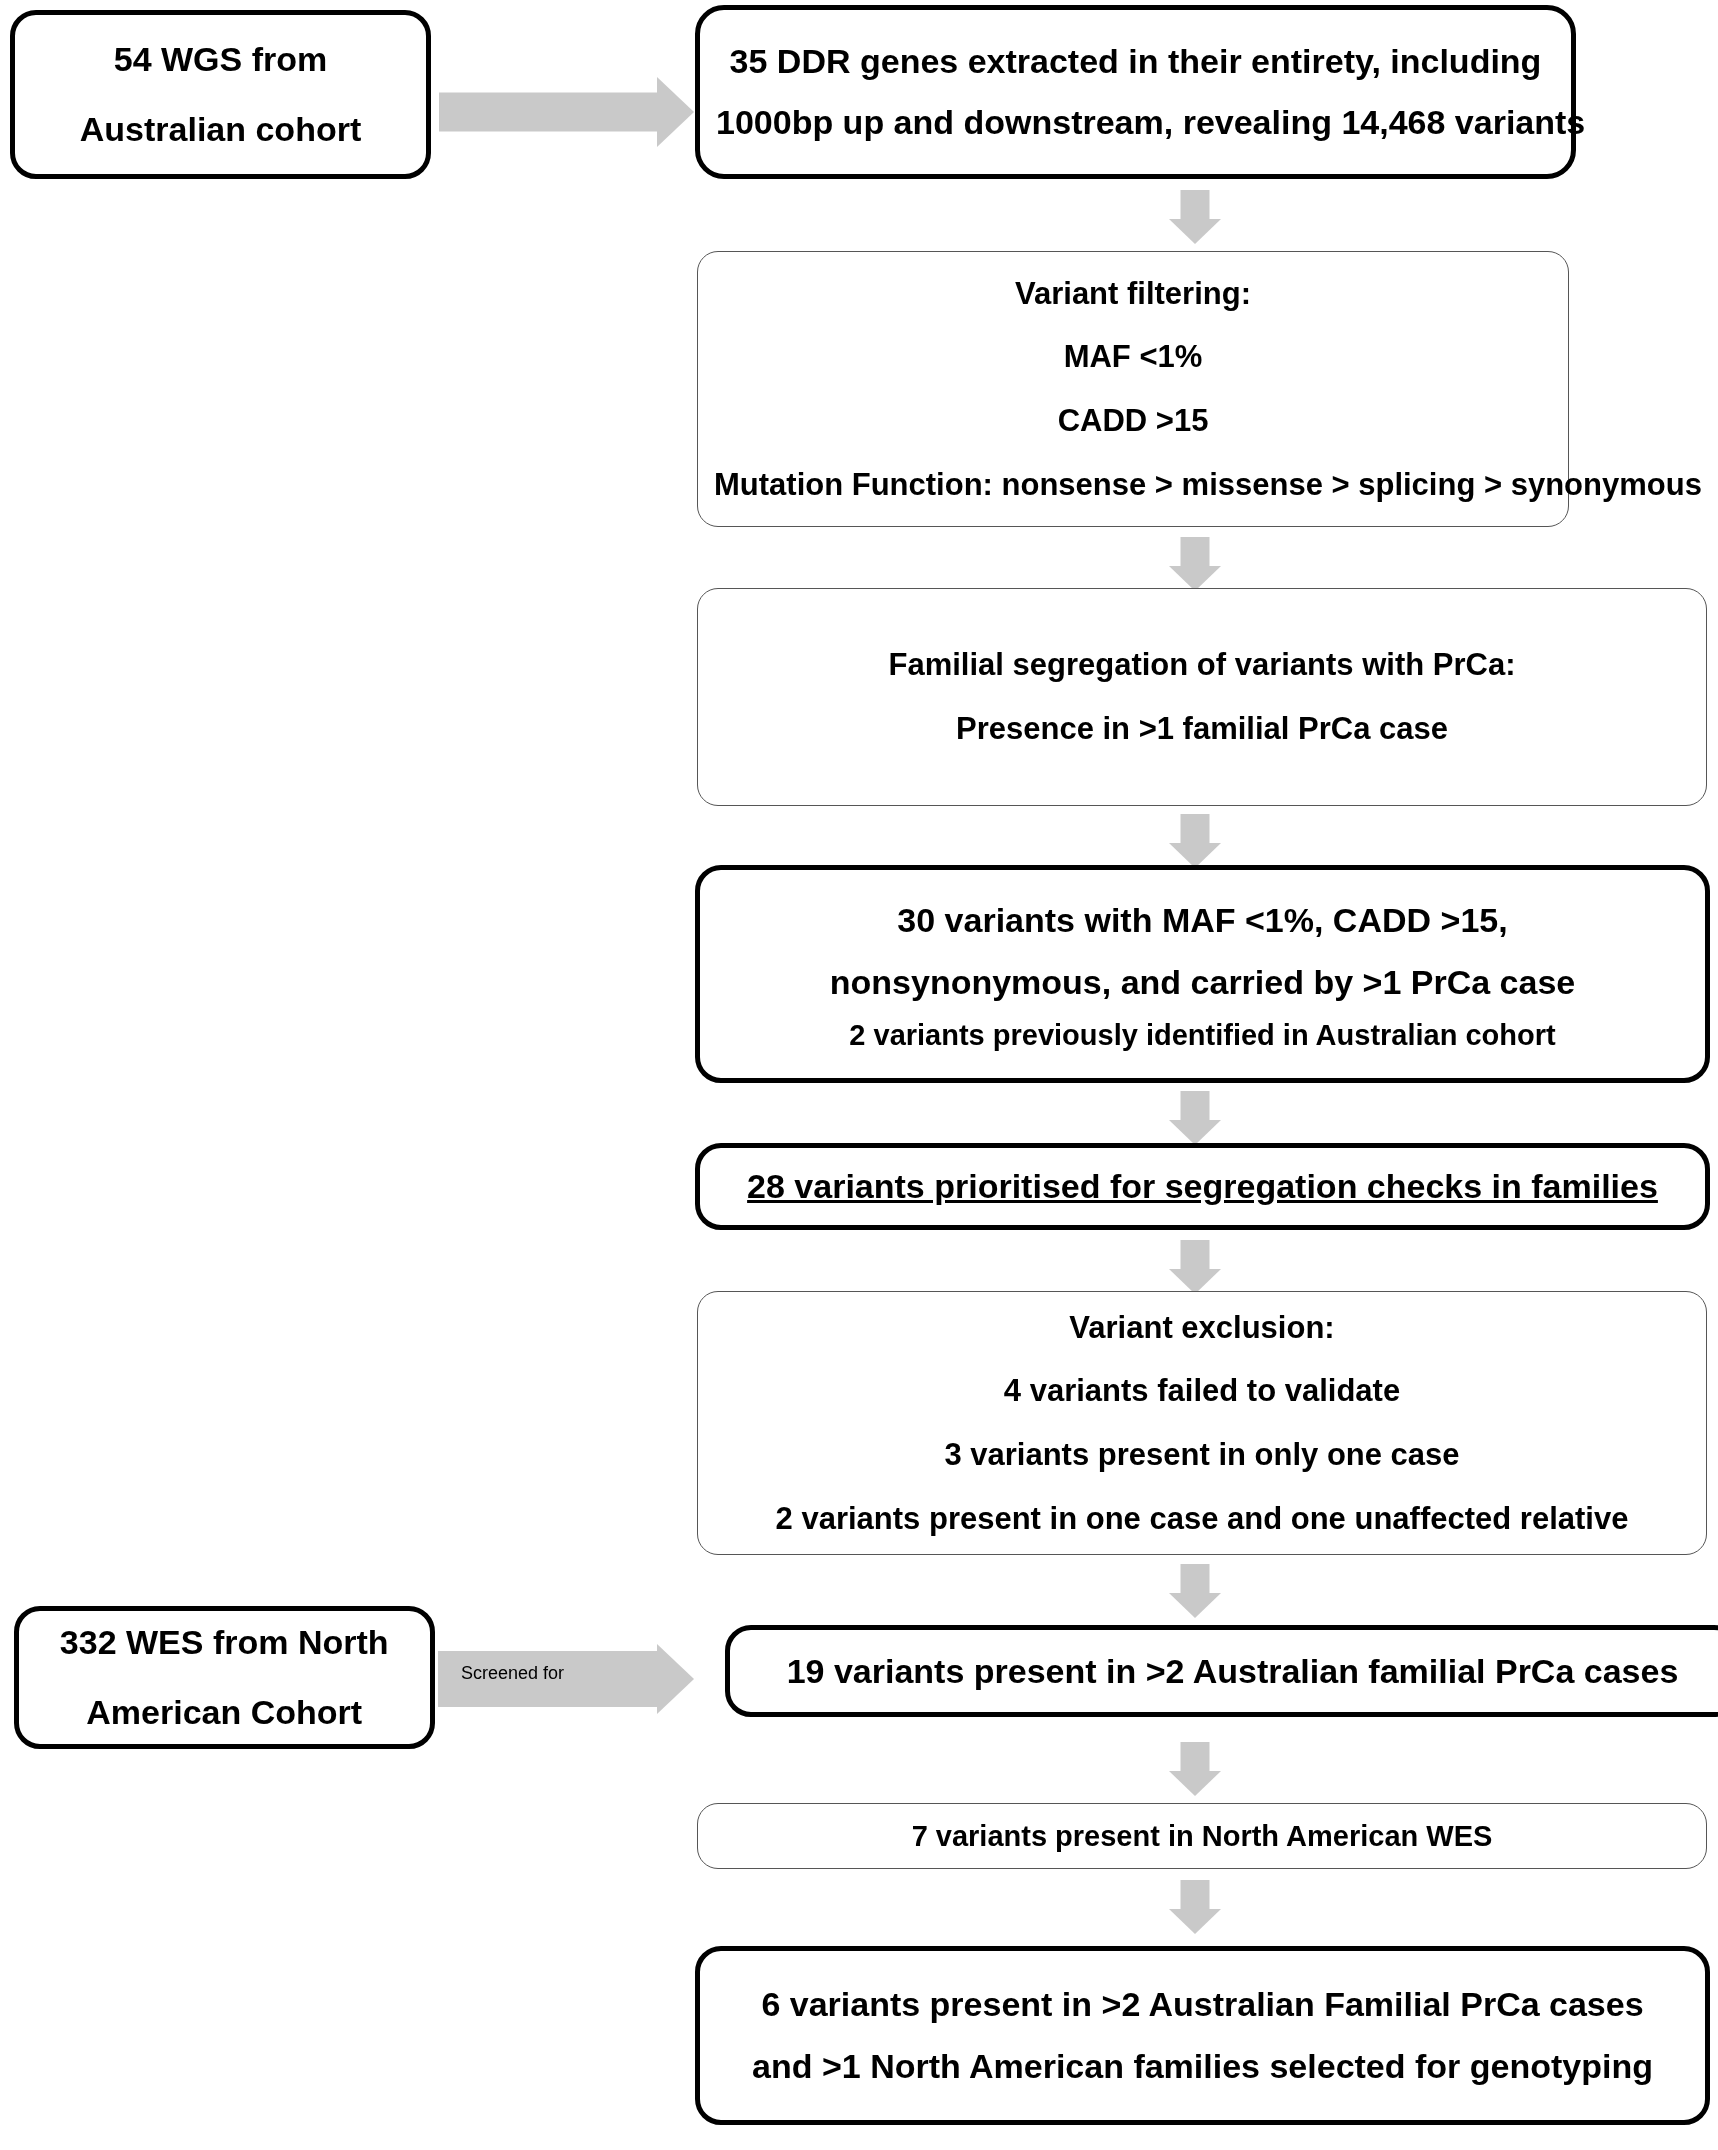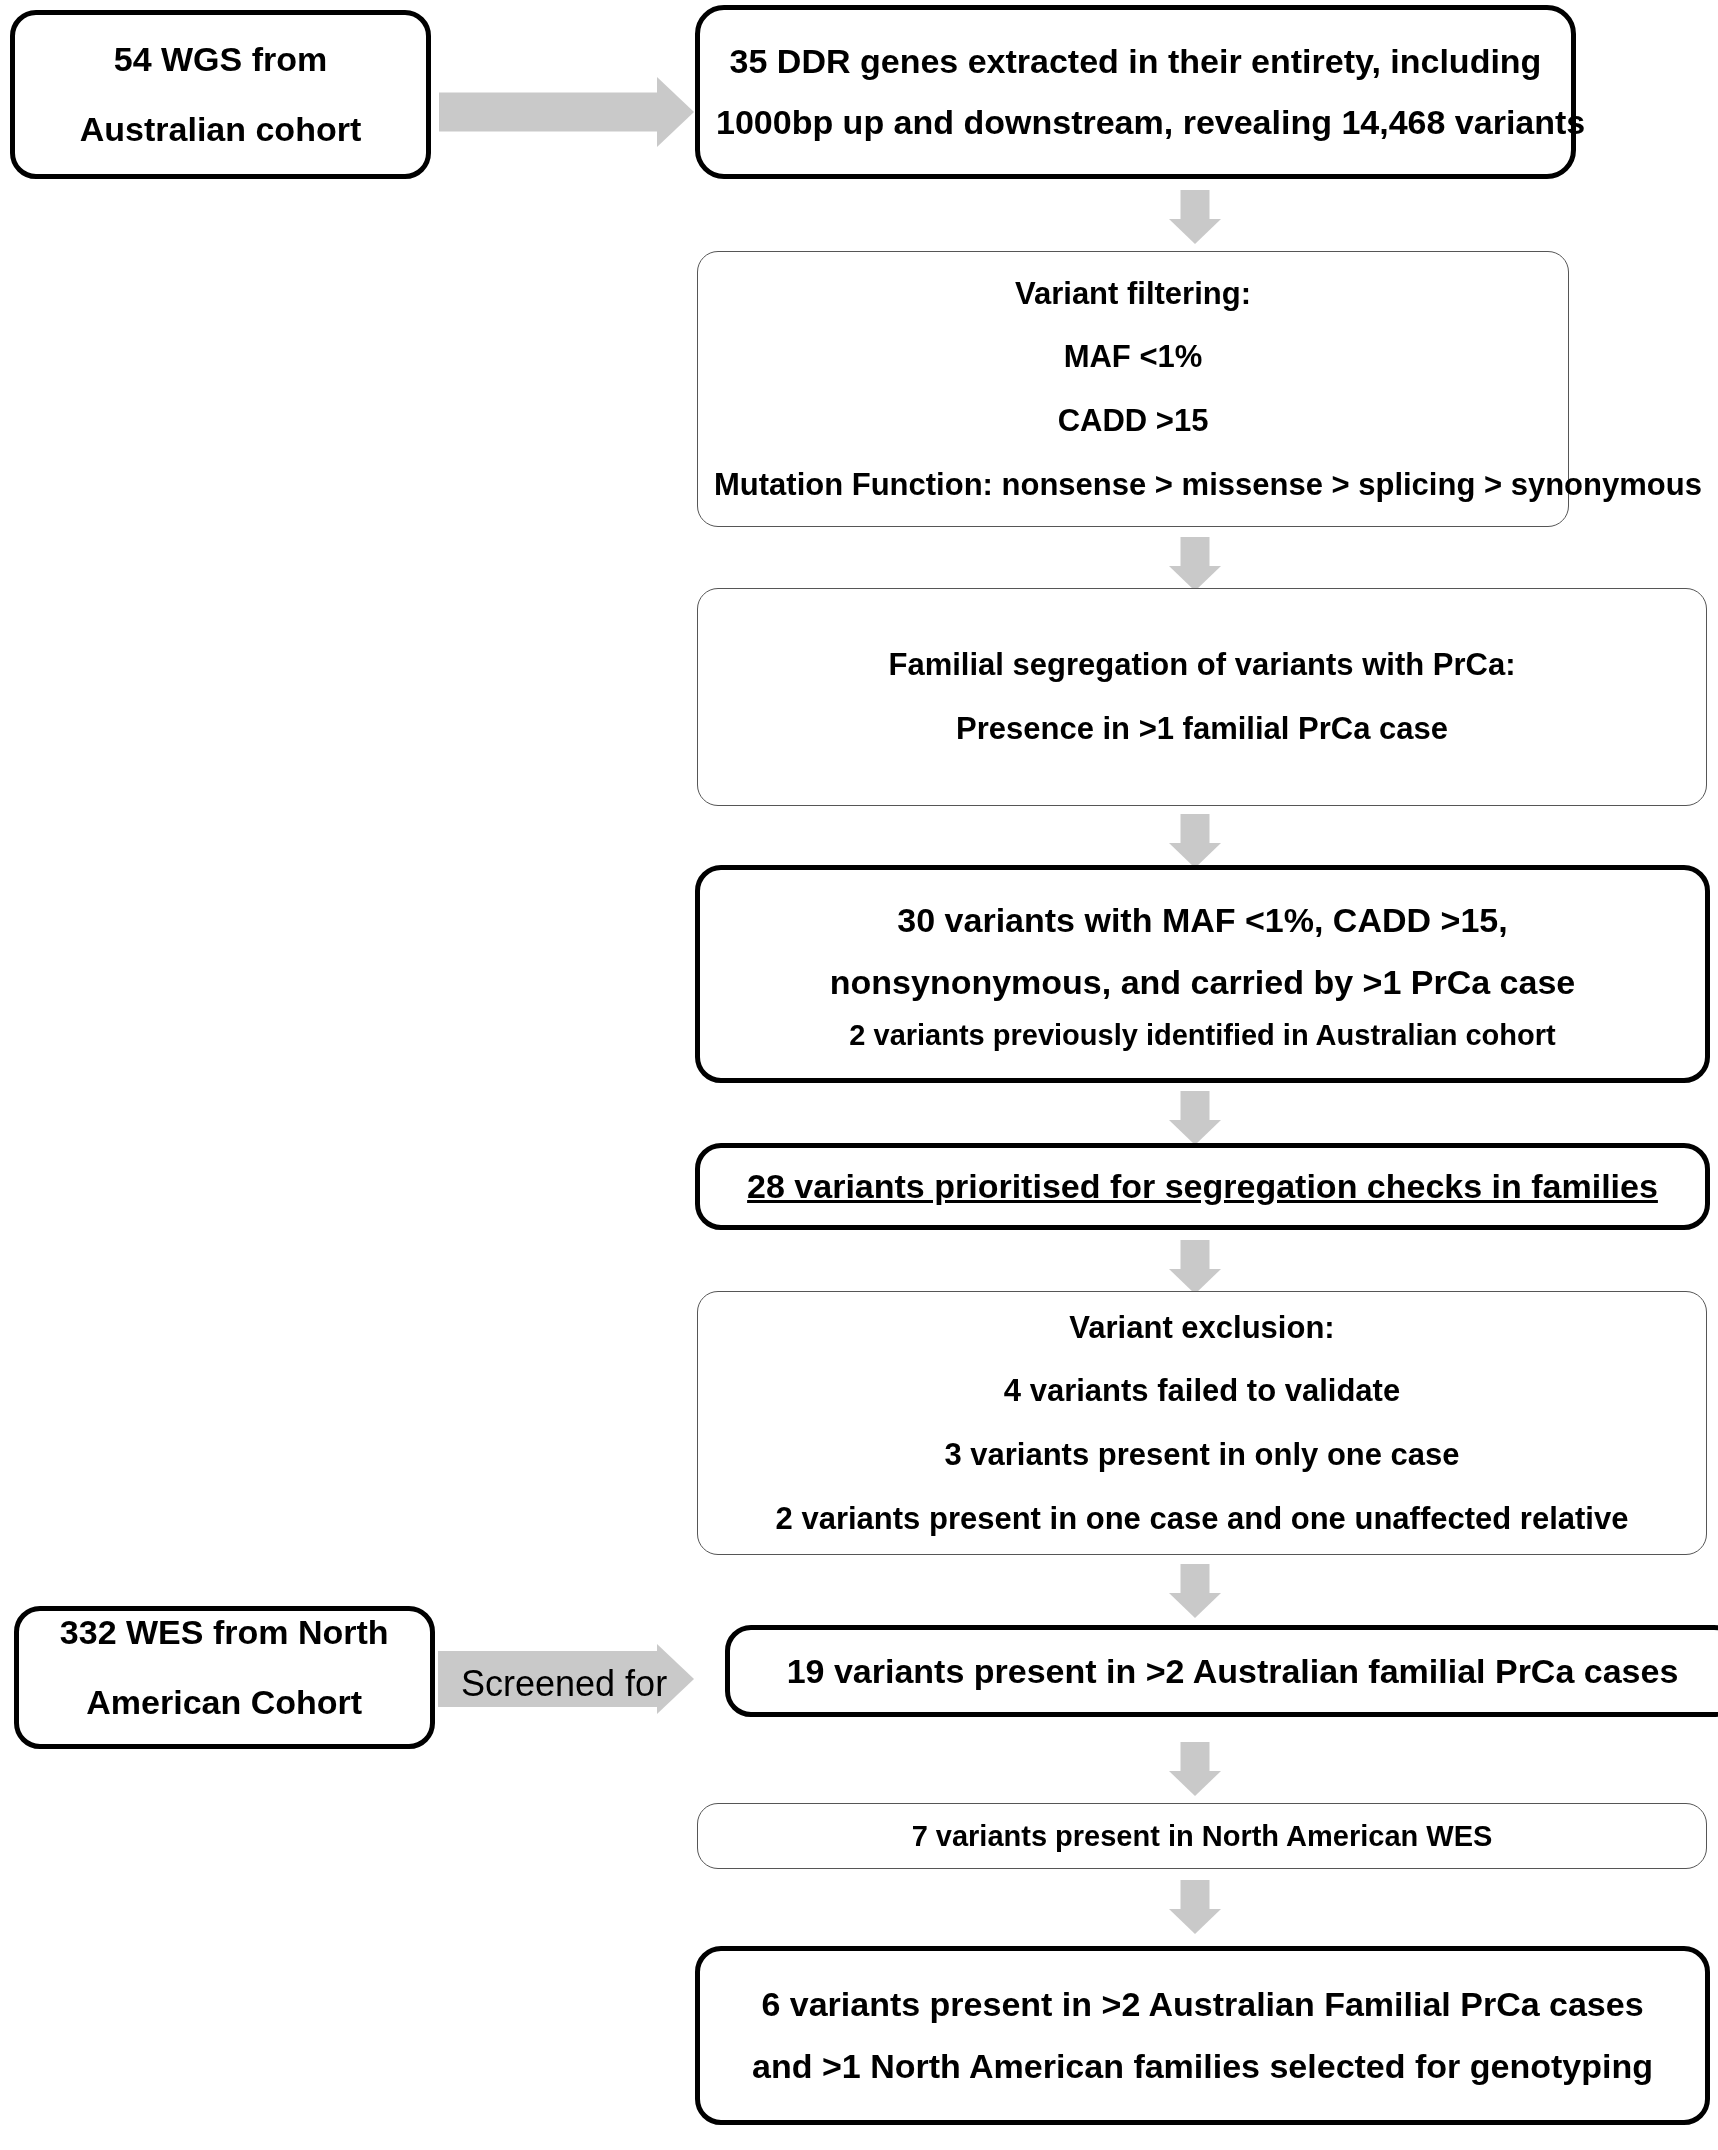--- a/index.html
+++ b/index.html
@@ -98,21 +98,21 @@
     transform: translateY(-50%);
     width: 0;
     height: 0;
     border-top: 35px solid transparent;
     border-bottom: 35px solid transparent;
     border-left: 37px solid #c9c9c9;
   }
   .arrow-label {
     position: absolute;
     color: #000000;
-    font-size: 36px;
+    font-size: 18px;
     font-family: "Liberation Sans", sans-serif;
     white-space: nowrap;
     z-index: 5;
   }
 </style>
 </head>
 <body>
 
 <div id="canvas">
 
@@ -183,21 +183,21 @@
     <div class="line reg">4 variants failed to validate</div>
     <div class="line reg">3 variants present in only one case</div>
     <div class="line reg">2 variants present in one case and one unaffected relative</div>
   </div>
 
   <div class="arrow-down" style="left:1195px; top:1564px; width:0; height:54px;">
     <div class="shaft" style="height:29px;"></div>
     <div class="head" style="top:29px;"></div>
   </div>
 
-  <div class="node thick fs-big sp-wide" style="left:13.7px; top:1606px; width:421px; height:143px;justify-content:flex-end;">
+  <div class="node thick fs-big sp-wide" style="left:13.7px; top:1606px; width:421px; height:143px;">
     <div class="line bold">332 WES from North</div>
     <div class="line bold">American Cohort</div>
   </div>
 
   <div class="arrow-right" style="left:438px; top:1643px; width:256px; height:71px;">
     <div class="shaft" style="width:219px; height:56px;"></div>
     <div class="head" style="left:219px;"></div>
   </div>
   <div class="arrow-label" style="left:461px; top:1663px;">Screened for</div>
 

